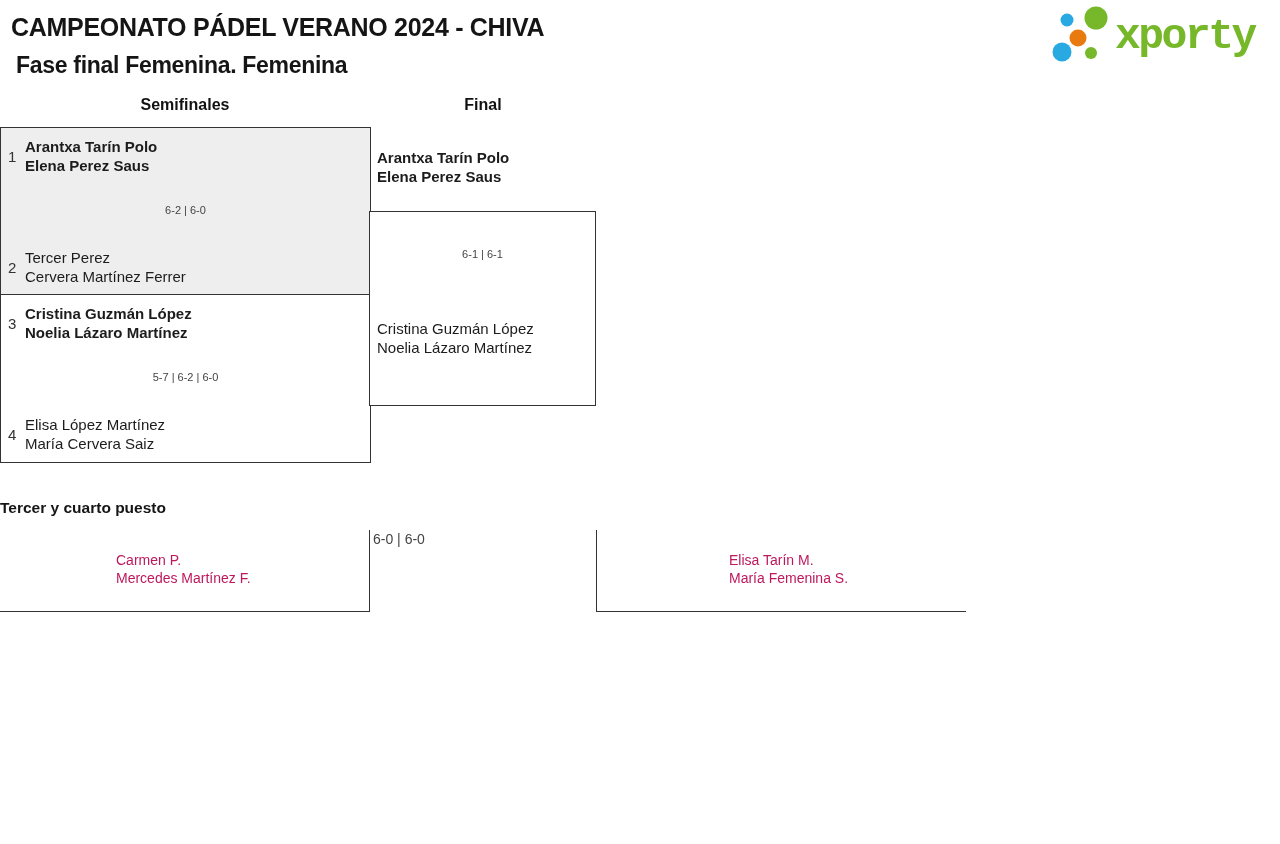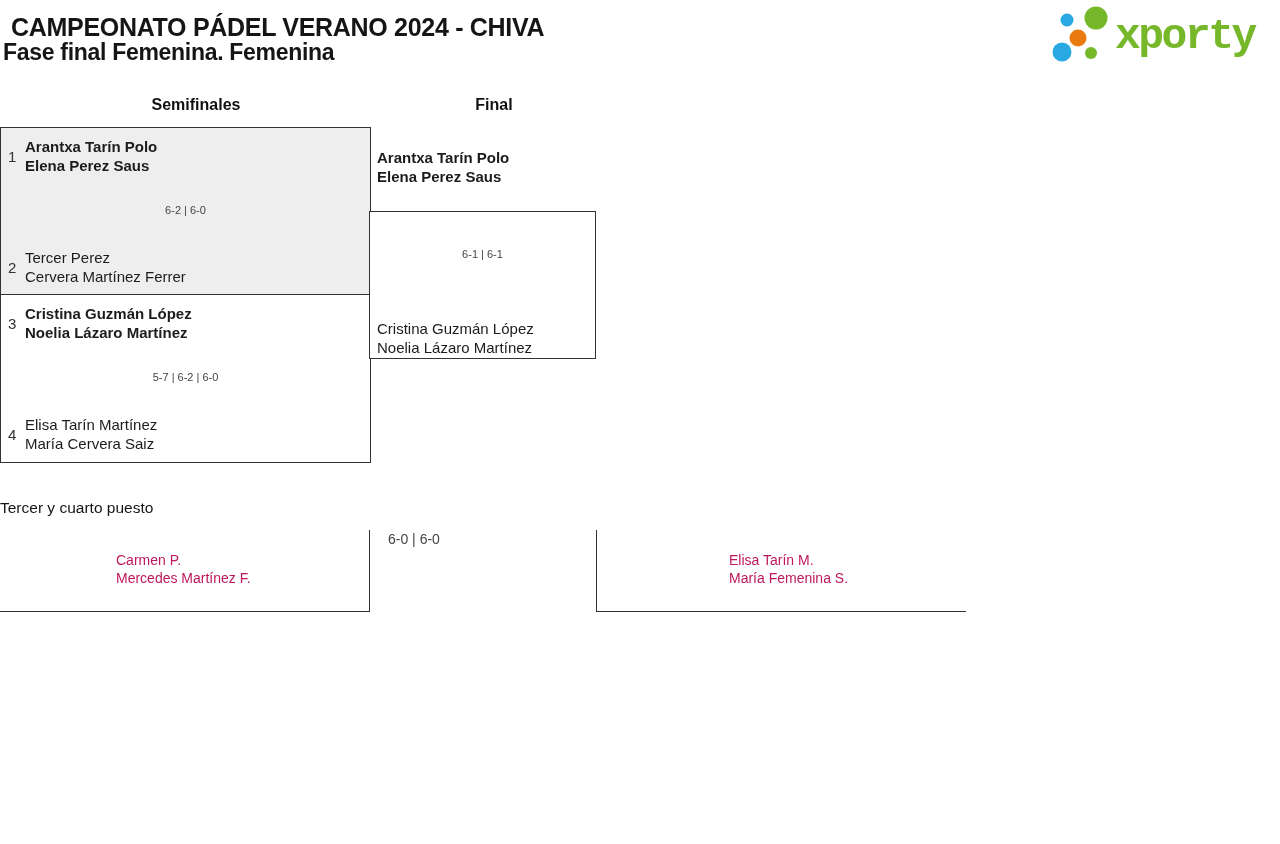--- a/index.html
+++ b/index.html
@@ -7,55 +7,55 @@
     position:relative; width:1280px; height:844px; background:#fff;
     font-family:"Liberation Sans","DejaVu Sans",sans-serif;
     color:#1c1c1c; overflow:hidden;
   }
   
   .page-title {
     position:absolute; left:0; top:2px; margin:11px;
     font-size:25px; font-weight:700; letter-spacing:-0.3px; color:#151515;
   }
   .page-subtitle {
-    position:absolute; left:0; top:36px; margin:3px;
+    position:absolute; left:0; top:36px; margin:16px;
     font-size:23px; font-weight:700; letter-spacing:-0.3px; color:#151515;
   }
   
   .logo { position:absolute; left:1048px; top:3px; height:64px; display:flex; align-items:center; gap:5px; cursor:pointer; }
   .logo-text {
     font-family:Liberation Mono, monospace;
     font-size:43px; font-weight:700; color:var(--logo-green); letter-spacing:-2.5px;
     line-height:1; margin-top:2px;text-align:center;
   }
   
-  .round-header { position:absolute; top:96px; font-size:16px; font-weight:600; text-align:center; color:#111;margin-left:11px; }
+  .round-header { position:absolute; top:96px; font-size:16px; font-weight:600; text-align:center; color:#111; }
   .round-header.sf  { left:0;     width:370px; }
   .round-header.fin { left:370px; width:226px; }
   
   .match-box { position:absolute; border:1px solid var(--line-color); box-sizing:border-box; background:#fff; }
   .match-box.sf1 { left:0; top:127px; width:371px; height:168px; background:var(--box-fill); }
   .match-box.sf2 { left:0; top:294px; width:371px; height:169px; }
-  .match-box.final-box { left:369px; top:211px; width:227px; height:148px;text-decoration:underline; }
+  .match-box.final-box { left:369px; top:211px; width:227px; height:195px;text-decoration:underline; }
   .entry { position:absolute; left:7px; display:flex; align-items:center; }
   .entry.top { top:9px; }
   .entry.bottom { top:120px; }
   .seed { width:17px; font-size:15px; color:#333; flex:0 0 17px; }
   .team span { display:block; font-size:15px; line-height:19px; white-space:nowrap; }
   .team.winner span { font-weight:700; }
   .score { position:absolute; top:76px; left:0; width:100%; text-align:center; font-size:11px; color:#444; }
   .final-score { top:36px; }
   .finalist-top { position:absolute; left:377px; top:148px; }
   .finalist-bottom { position:absolute; left:7px; top:107px; }
   
-  .tp-heading { position:absolute; left:0; top:499px; margin:0; font-size:15.5px; font-weight:400; color:#151515; }
+  .tp-heading { position:absolute; left:0; top:499px; margin:0; font-size:15.5px; font-weight:700; color:#151515; }
   .tp-connector { position:absolute; top:530px; width:370px; height:82px; box-sizing:border-box; }
   .tp-connector.left  { left:0;     border-right:1px solid var(--line-color); border-bottom:1px solid var(--line-color); }
   .tp-connector.right { left:596px; border-left:1px solid var(--line-color);  border-bottom:1px solid var(--line-color); }
-  .tp-score { position:absolute; left:388px; top:531px; font-size:14px; color:#444; }
+  .tp-score { position:absolute; left:373px; top:531px; font-size:14px; color:#444; }
   .tp-team { position:absolute; top:551px; }
   .tp-team span { display:block; font-size:14px; line-height:18px; color:#be185d; white-space:nowrap; }
   .tp-team.left  { left:116px; }
   .tp-team.right { left:729px; }
 </style>
 </head>
 <body>
 
 <div class="canvas">
 
@@ -99,21 +99,21 @@
       <span class="seed">3</span>
       <span class="team winner">
         <span>Cristina Guzmán López</span>
         <span>Noelia Lázaro Martínez</span>
       </span>
     </div>
     <div class="score">5-7 | 6-2 | 6-0</div>
     <div class="entry bottom">
       <span class="seed">4</span>
       <span class="team">
-        <span>Elisa Tarín Martínez</span>
+        <span>Elisa López Martínez</span>
         <span>María Cervera Saiz</span>
       </span>
     </div>
   </div>
 
   <div class="finalist-top team winner">
     <span>Arantxa Tarín Polo</span>
     <span>Elena Perez Saus</span>
   </div>
   <div class="match-box final-box">

